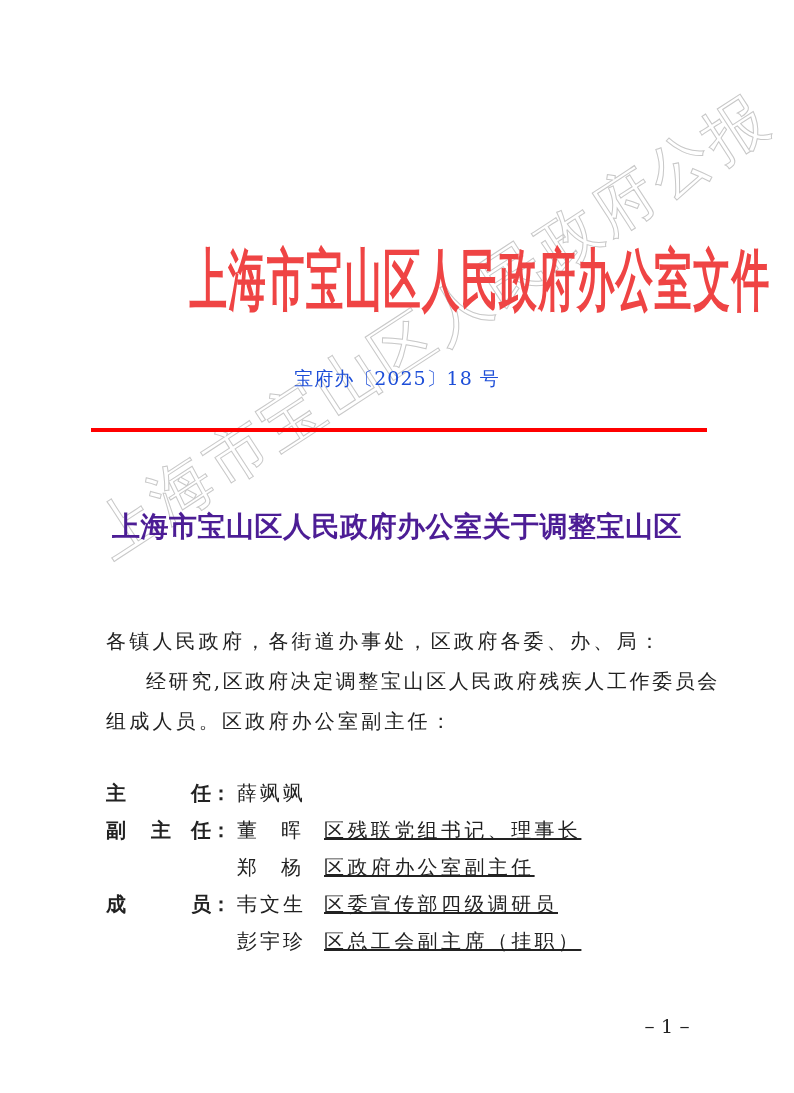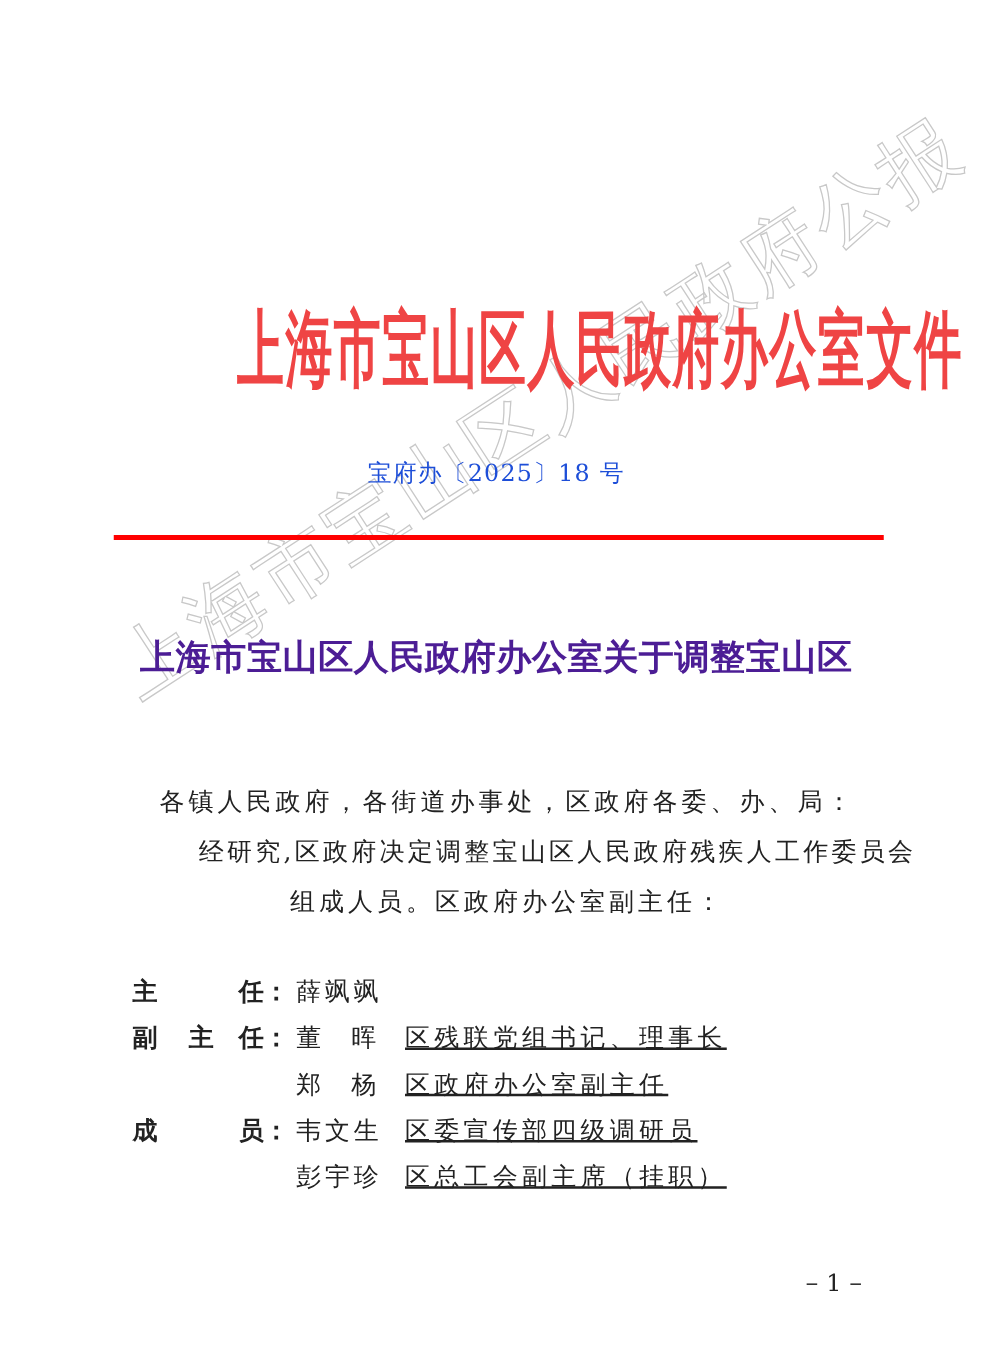--- a/index.html
+++ b/index.html
@@ -19,21 +19,21 @@
     font-size: 19px; letter-spacing: 1px; color: #1d4ed8;
   }
   .red-rule {
     position: absolute; left: 91px; top: 428px; width: 616px; height: 4px; background: #ff0000;
   }
   .doc-title {
     position: absolute; left: 90px; width: 614px; top: 508px; text-align: center;
     font-family: Liberation Mono, monospace; font-weight: bold;
     font-size: 28px; line-height: 42px; color: #4c1d95; letter-spacing: 0.5px;
   }
-  .body-text { position: absolute; left: 106px; width: 600px; font-size: 20px; letter-spacing: 3.2px; color: #222; white-space: nowrap; text-align: center; }
+  .body-text { position: absolute; left: 106px; width: 600px; font-size: 20px; letter-spacing: 3.2px; color: #222; white-space: nowrap; }
   .p1 { top: 628px; }
   .p2 { top: 668px; left: 146px; letter-spacing: 2.6px; }
   .p3 { top: 708px; }
   .roster { position: absolute; left: 106px; top: 780px; font-size: 20px; color: #222; }
   .row { position: relative; height: 37px; white-space: nowrap; }
   .role { position: absolute; left: 0; width: 130px; font-family: "DejaVu Sans", "Liberation Sans", sans-serif; font-weight: bold; font-size: 20px; }
   .role .r1 { position: absolute; left: 0; }
   .role .r2 { position: absolute; left: 45px; }
   .role .r3 { position: absolute; left: 85px; }
   .name { position: absolute; left: 131px; letter-spacing: 3px; }

